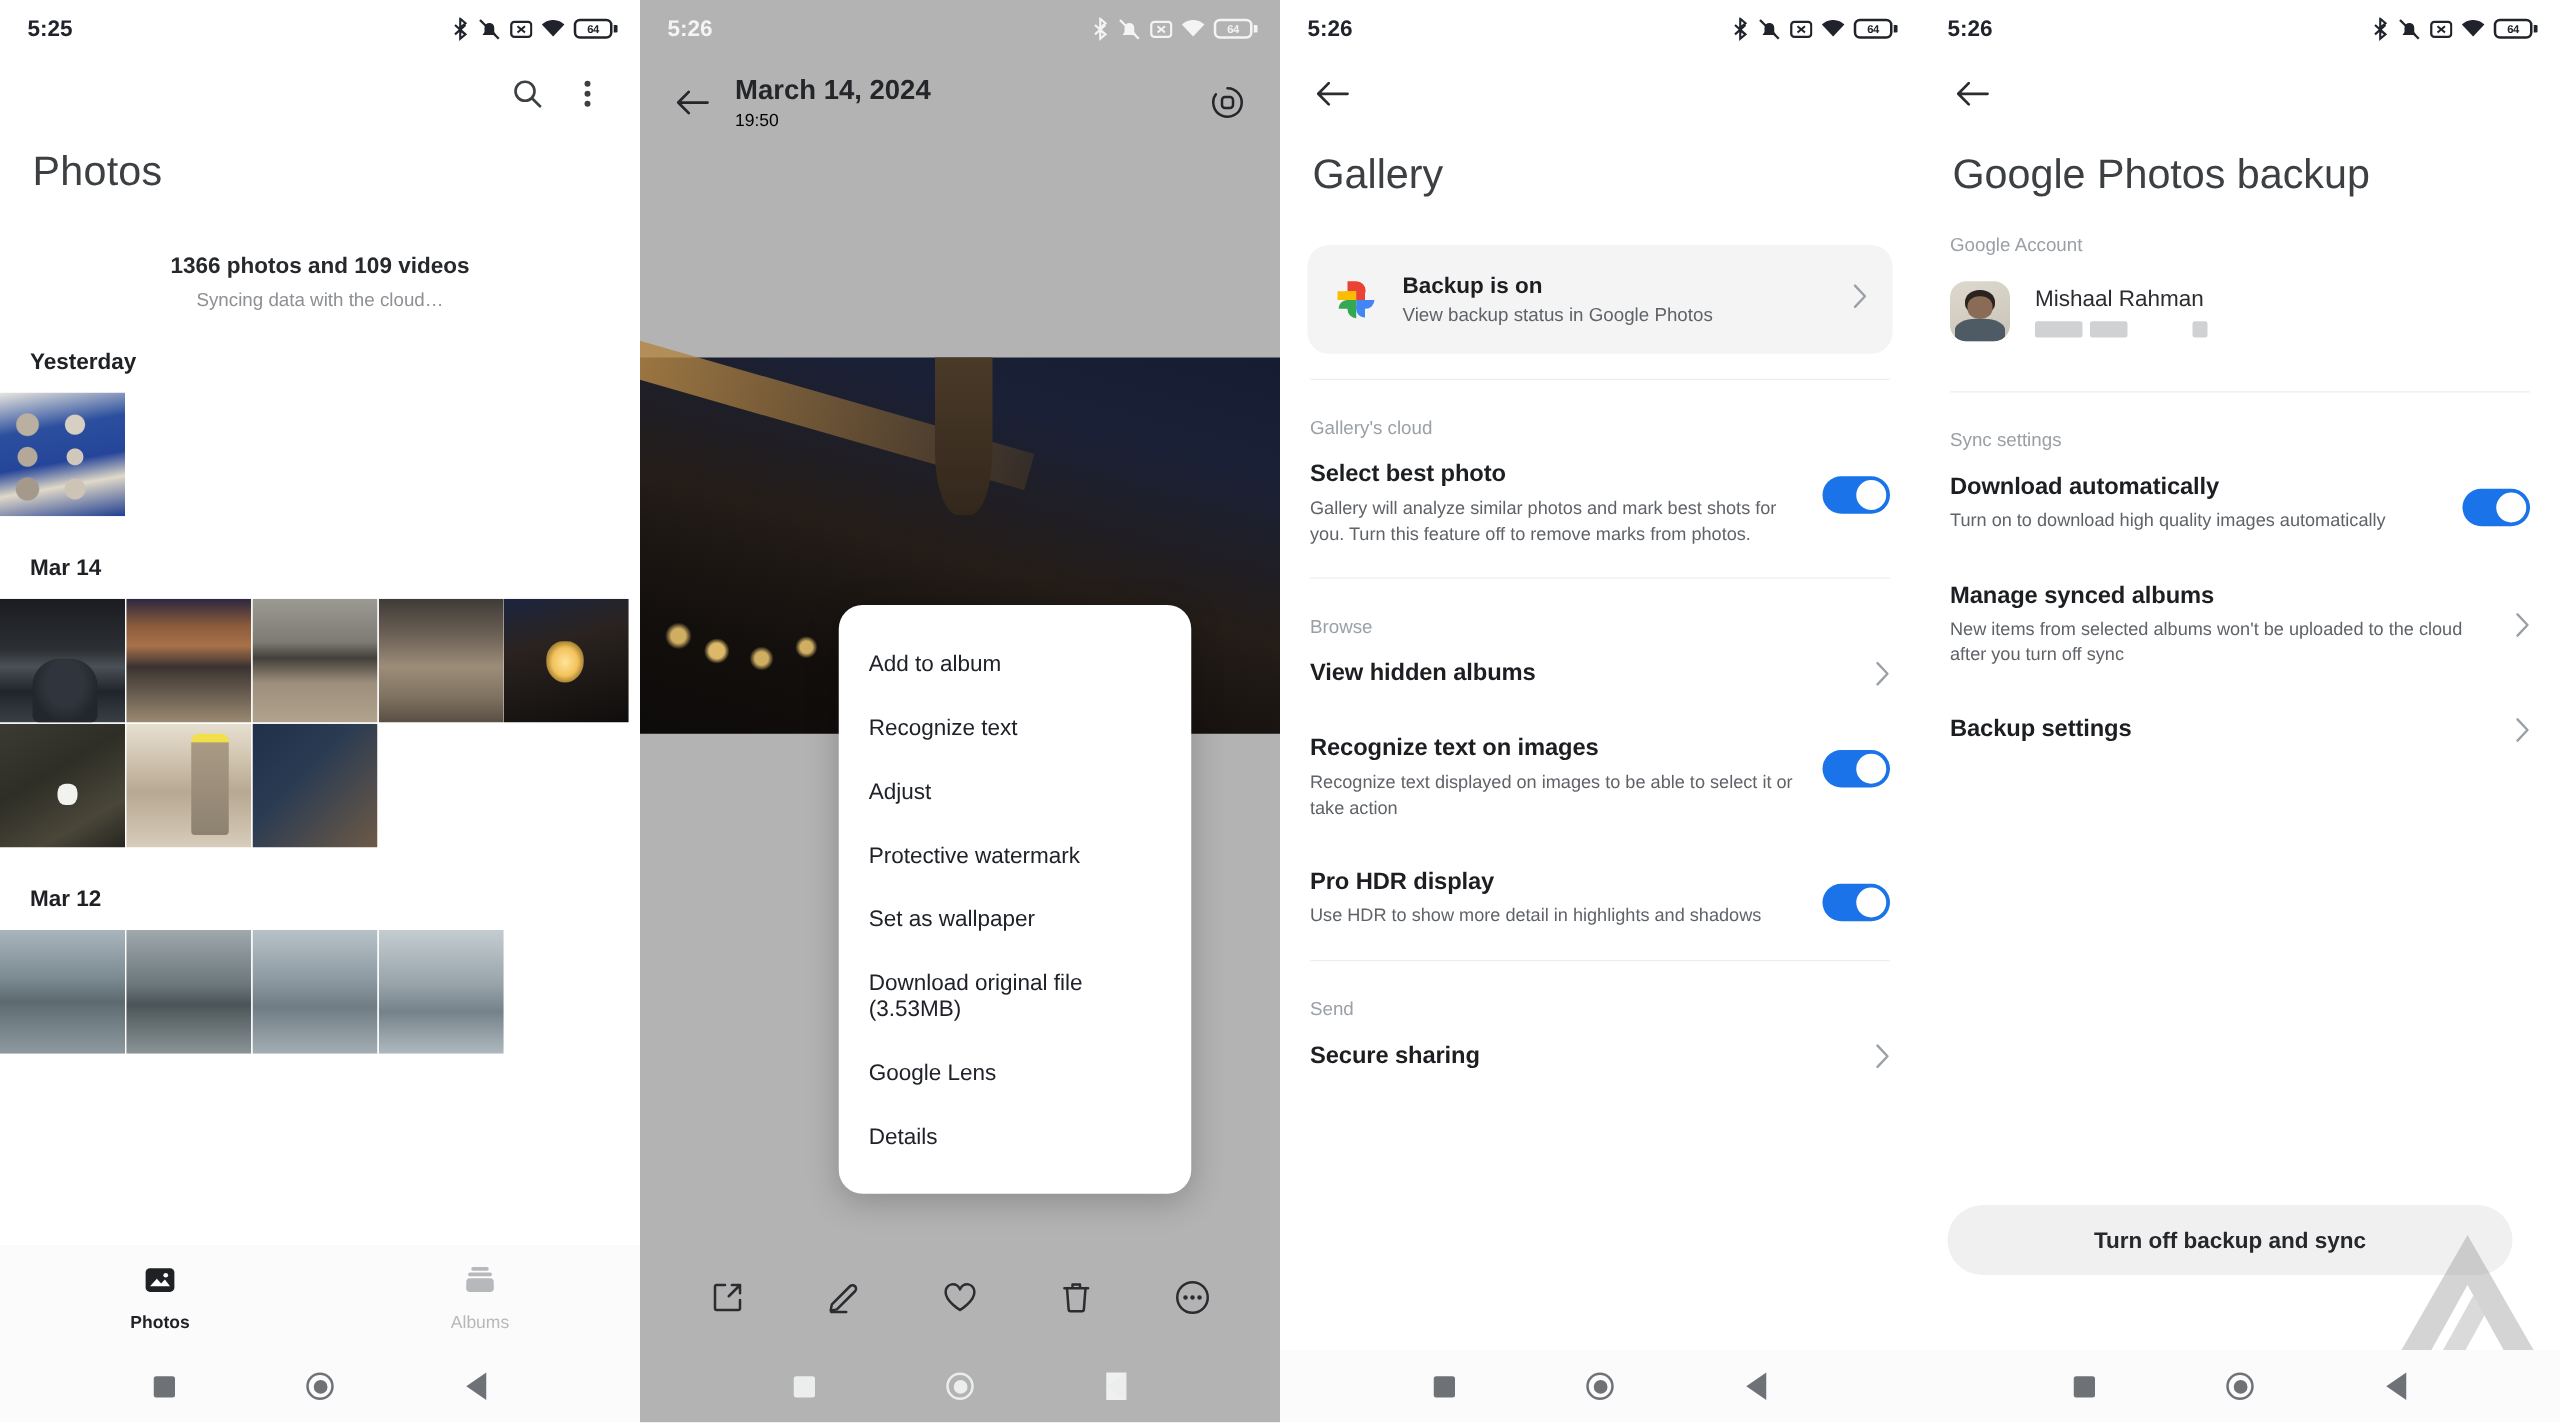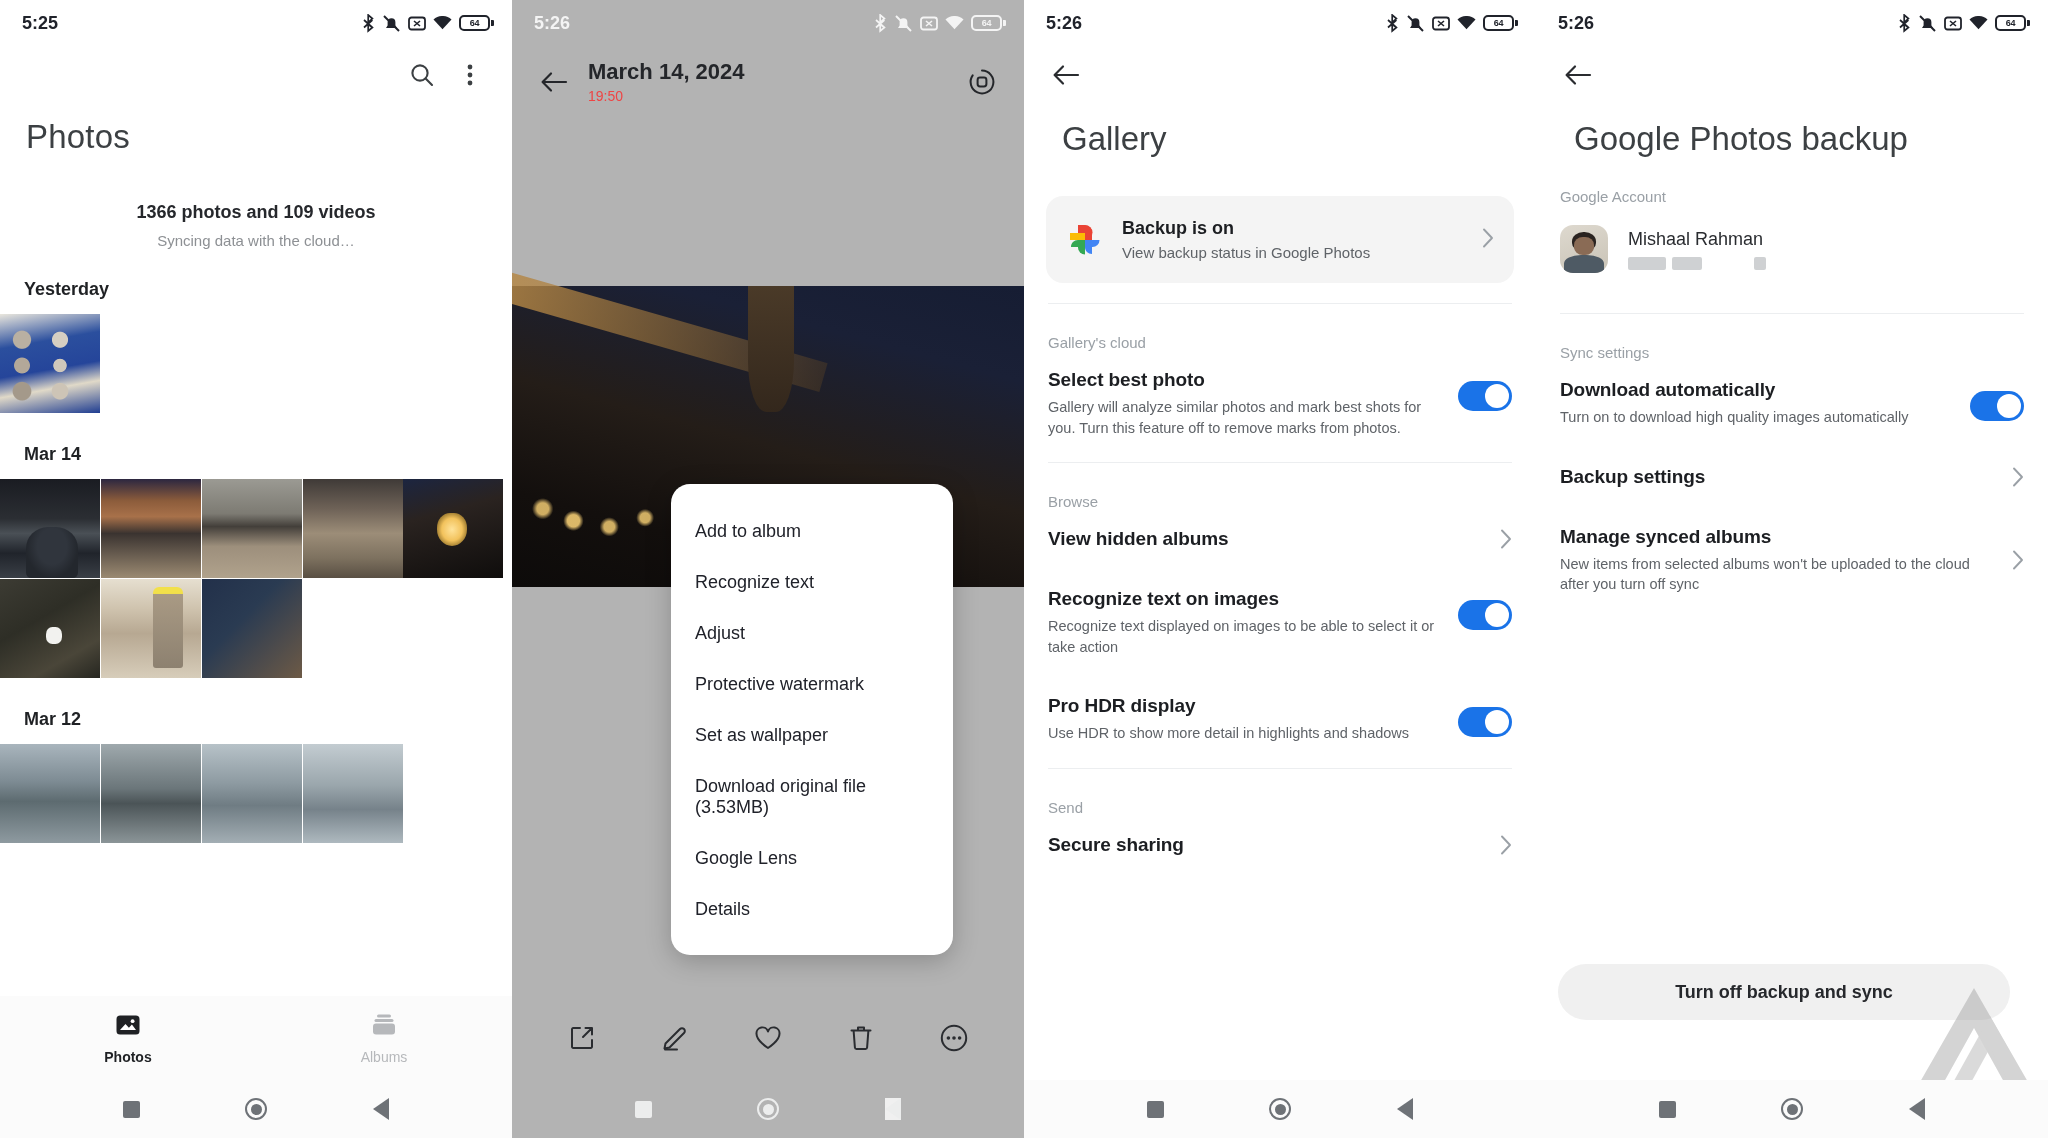--- a/index.html
+++ b/index.html
@@ -106,21 +106,21 @@
   .circ i { width: 11px; height: 11px; background: #6e7277; border-radius: 50%; display: block; }
   .tri { width: 0; height: 0; border-top: 11px solid transparent; border-bottom: 11px solid transparent; border-right: 16px solid #6e7277; }
   .sysnav.grey .sq { background: #eceded; }
   .sysnav.grey .circ { border-color: #eceded; }
   .sysnav.grey .circ i { background: #eceded; }
   .sysnav.grey .tri { border-right-color: #eceded; }
 
   
   .viewer { position: absolute; inset: 0; background: #b3b3b3; }
   .viewer-title { font-size: 22px; font-weight: 700; color: #24262a; line-height: 1.1; }
-  .viewer-sub { font-size: 14px; color: #ef4444; margin-top: 4px; }
+  .viewer-sub { font-size: 14px; color: #000000; margin-top: 4px; }
   .photo-stage {
     position: absolute; left: 0; right: 0; top: 286px; height: 301px;
     background:
       radial-gradient(circle at 12% 78%, rgba(255,214,120,0.85) 0 1.2%, transparent 2%),
       radial-gradient(circle at 19% 80%, rgba(255,214,120,0.8) 0 1.1%, transparent 2%),
       radial-gradient(circle at 26% 77%, rgba(255,214,120,0.8) 0 1.1%, transparent 2%),
       radial-gradient(circle at 33% 81%, rgba(255,214,120,0.75) 0 1%, transparent 2%),
       radial-gradient(circle at 6% 74%, rgba(255,214,120,0.8) 0 1.1%, transparent 2%),
       linear-gradient(195deg, #161d33 0%, #1a2036 22%, #241d18 52%, #130f0d 78%, #0d0b0a 100%);
   }
@@ -143,21 +143,21 @@
   }
   .viewer-toolbar {
     position: absolute; left: 0; right: 0; bottom: 58px; height: 84px;
     display: flex; align-items: center; justify-content: space-around;
     padding: 0 24px; background: #b3b3b3;
   }
 
   
   .set-title {
     font-size: 33px; font-weight: 400; color: #3c4043;
-    padding: 16px 26px 0 38px;
+    padding: 16px 26px 0 26px;
   }
   .backup-card {
     margin: 38px 22px 0 22px; background: #f4f4f4; border-radius: 17px;
     display: flex; align-items: center; gap: 18px; padding: 22px 20px;
   }
   .gp-logo { width: 38px; height: 38px; position: relative; flex: 0 0 auto; }
   .card-title { font-size: 18px; font-weight: 700; color: #1c1e22; }
   .card-sub { font-size: 15px; color: #5f6368; margin-top: 5px; }
   .chev { color: #9aa0a6; flex: 0 0 auto; }
   .sec-label { font-size: 15px; color: #9aa0a6; padding: 26px 24px 0 24px; }
@@ -638,33 +638,33 @@
         <span class="row-title" style="display:block;">Download automatically</span>
         <span class="row-sub" style="display:block;">Turn on to download high quality images automatically</span>
       </span>
       <span class="toggle">
           <i></i>
         </span>
     </div>
 
     <div class="row">
       <span class="row-text">
-        <span class="row-title" style="display:block;">Backup settings</span>
+        <span class="row-title" style="display:block;">Manage synced albums</span>
+        <span class="row-sub" style="display:block;">New items from selected albums won't be uploaded to the cloud after you turn off sync</span>
       </span>
       <span class="chev row-chev">
         <svg width="12" height="20" viewBox="0 0 12 20">
             <path d="M2 1.5l8 8.5-8 8.5" stroke="#9aa0a6" stroke-width="1.9" fill="none" stroke-linecap="round" stroke-linejoin="round"></path>
           </svg>
       </span>
     </div>
 
     <div class="row">
       <span class="row-text">
-        <span class="row-title" style="display:block;">Manage synced albums</span>
-        <span class="row-sub" style="display:block;">New items from selected albums won't be uploaded to the cloud after you turn off sync</span>
+        <span class="row-title" style="display:block;">Backup settings</span>
       </span>
       <span class="chev row-chev">
         <svg width="12" height="20" viewBox="0 0 12 20">
             <path d="M2 1.5l8 8.5-8 8.5" stroke="#9aa0a6" stroke-width="1.9" fill="none" stroke-linecap="round" stroke-linejoin="round"></path>
           </svg>
       </span>
     </div>
 
     <div class="pill-btn">Turn off backup and sync</div>
 

